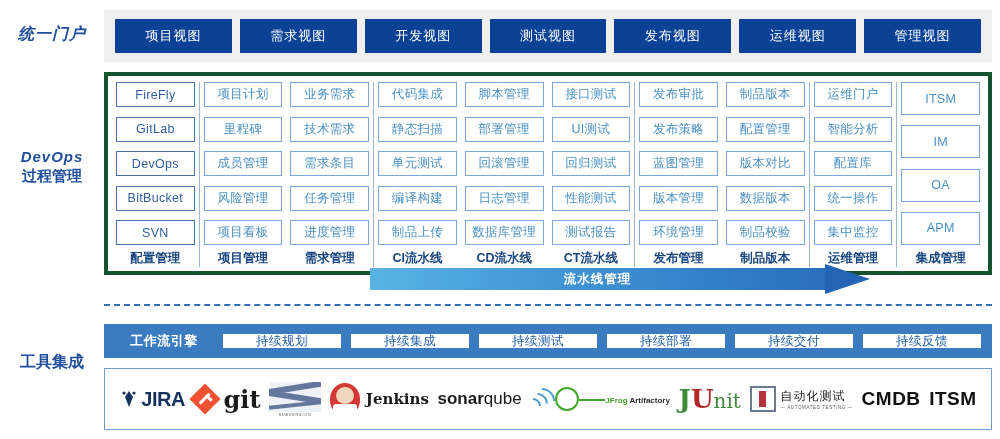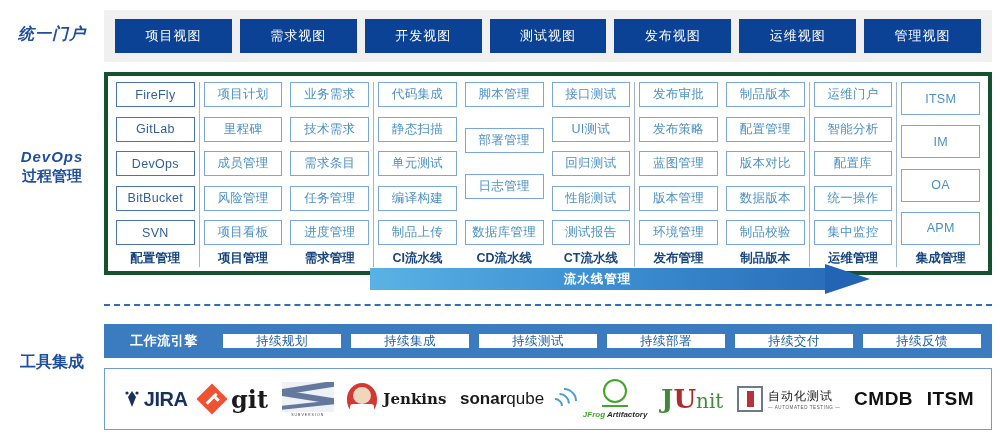--- a/index.html
+++ b/index.html
@@ -176,21 +176,21 @@
     width:22px;height:18px;margin-left:3px;position:relative;
   }
   .sonar-arc i{
     position:absolute;border:2px solid #4e9bcd;border-radius:50%;
     border-color:#4e9bcd transparent transparent transparent;
     transform:rotate(45deg);
   }
   .sonar-arc i:nth-child(1){left:0;top:8px;width:12px;height:12px;}
   .sonar-arc i:nth-child(2){left:2px;top:3px;width:17px;height:17px;}
   .sonar-arc i:nth-child(3){left:4px;top:-2px;width:22px;height:22px;}
-  .lg-jfrog{display:flex;flex-direction:column;align-items:center;font-style:italic;}
+  .lg-jfrog{display:flex;flex-direction:row;align-items:center;}
   .jfrog-ring{width:20px;height:20px;border:2px solid #41a62a;border-radius:50%;}
   .jfrog-bar{width:26px;height:2px;background:#41a62a;margin-top:2px;}
   .jfrog-word{font-size:8px;font-weight:bold;margin-top:3px;}
   .jfrog-word .g{color:#41a62a;}
   .jfrog-word .k{color:#2b2b2b;}
   .lg-junit{font-family:"DejaVu Serif","Liberation Serif",serif;font-size:26px;}
   .lg-junit .j{color:#3d8b37;font-weight:bold;}
   .lg-junit .u{color:#b02a2a;font-weight:bold;}
   .lg-junit .rest{color:#3d8b37;font-size:20px;}
   .lg-auto{display:flex;align-items:center;}
@@ -268,20 +268,21 @@
           <div class="cell">单元测试</div>
           <div class="cell">编译构建</div>
           <div class="cell">制品上传</div>
         </div>
         <div class="col-title">CI流水线</div>
       </div>
       <div class="col" style="flex: 1 1 0px;">
         <div class="cells">
           <div class="cell">脚本管理</div>
           <div class="cell">部署管理</div>
+          <div class="cell">回滚管理</div>
           <div class="cell">日志管理</div>
           <div class="cell">数据库管理</div>
         </div>
         <div class="col-title">CD流水线</div>
       </div>
       <div class="col sep" style="flex: 1 1 0px;">
         <div class="cells">
           <div class="cell">接口测试</div>
           <div class="cell">UI测试</div>
           <div class="cell">回归测试</div>

